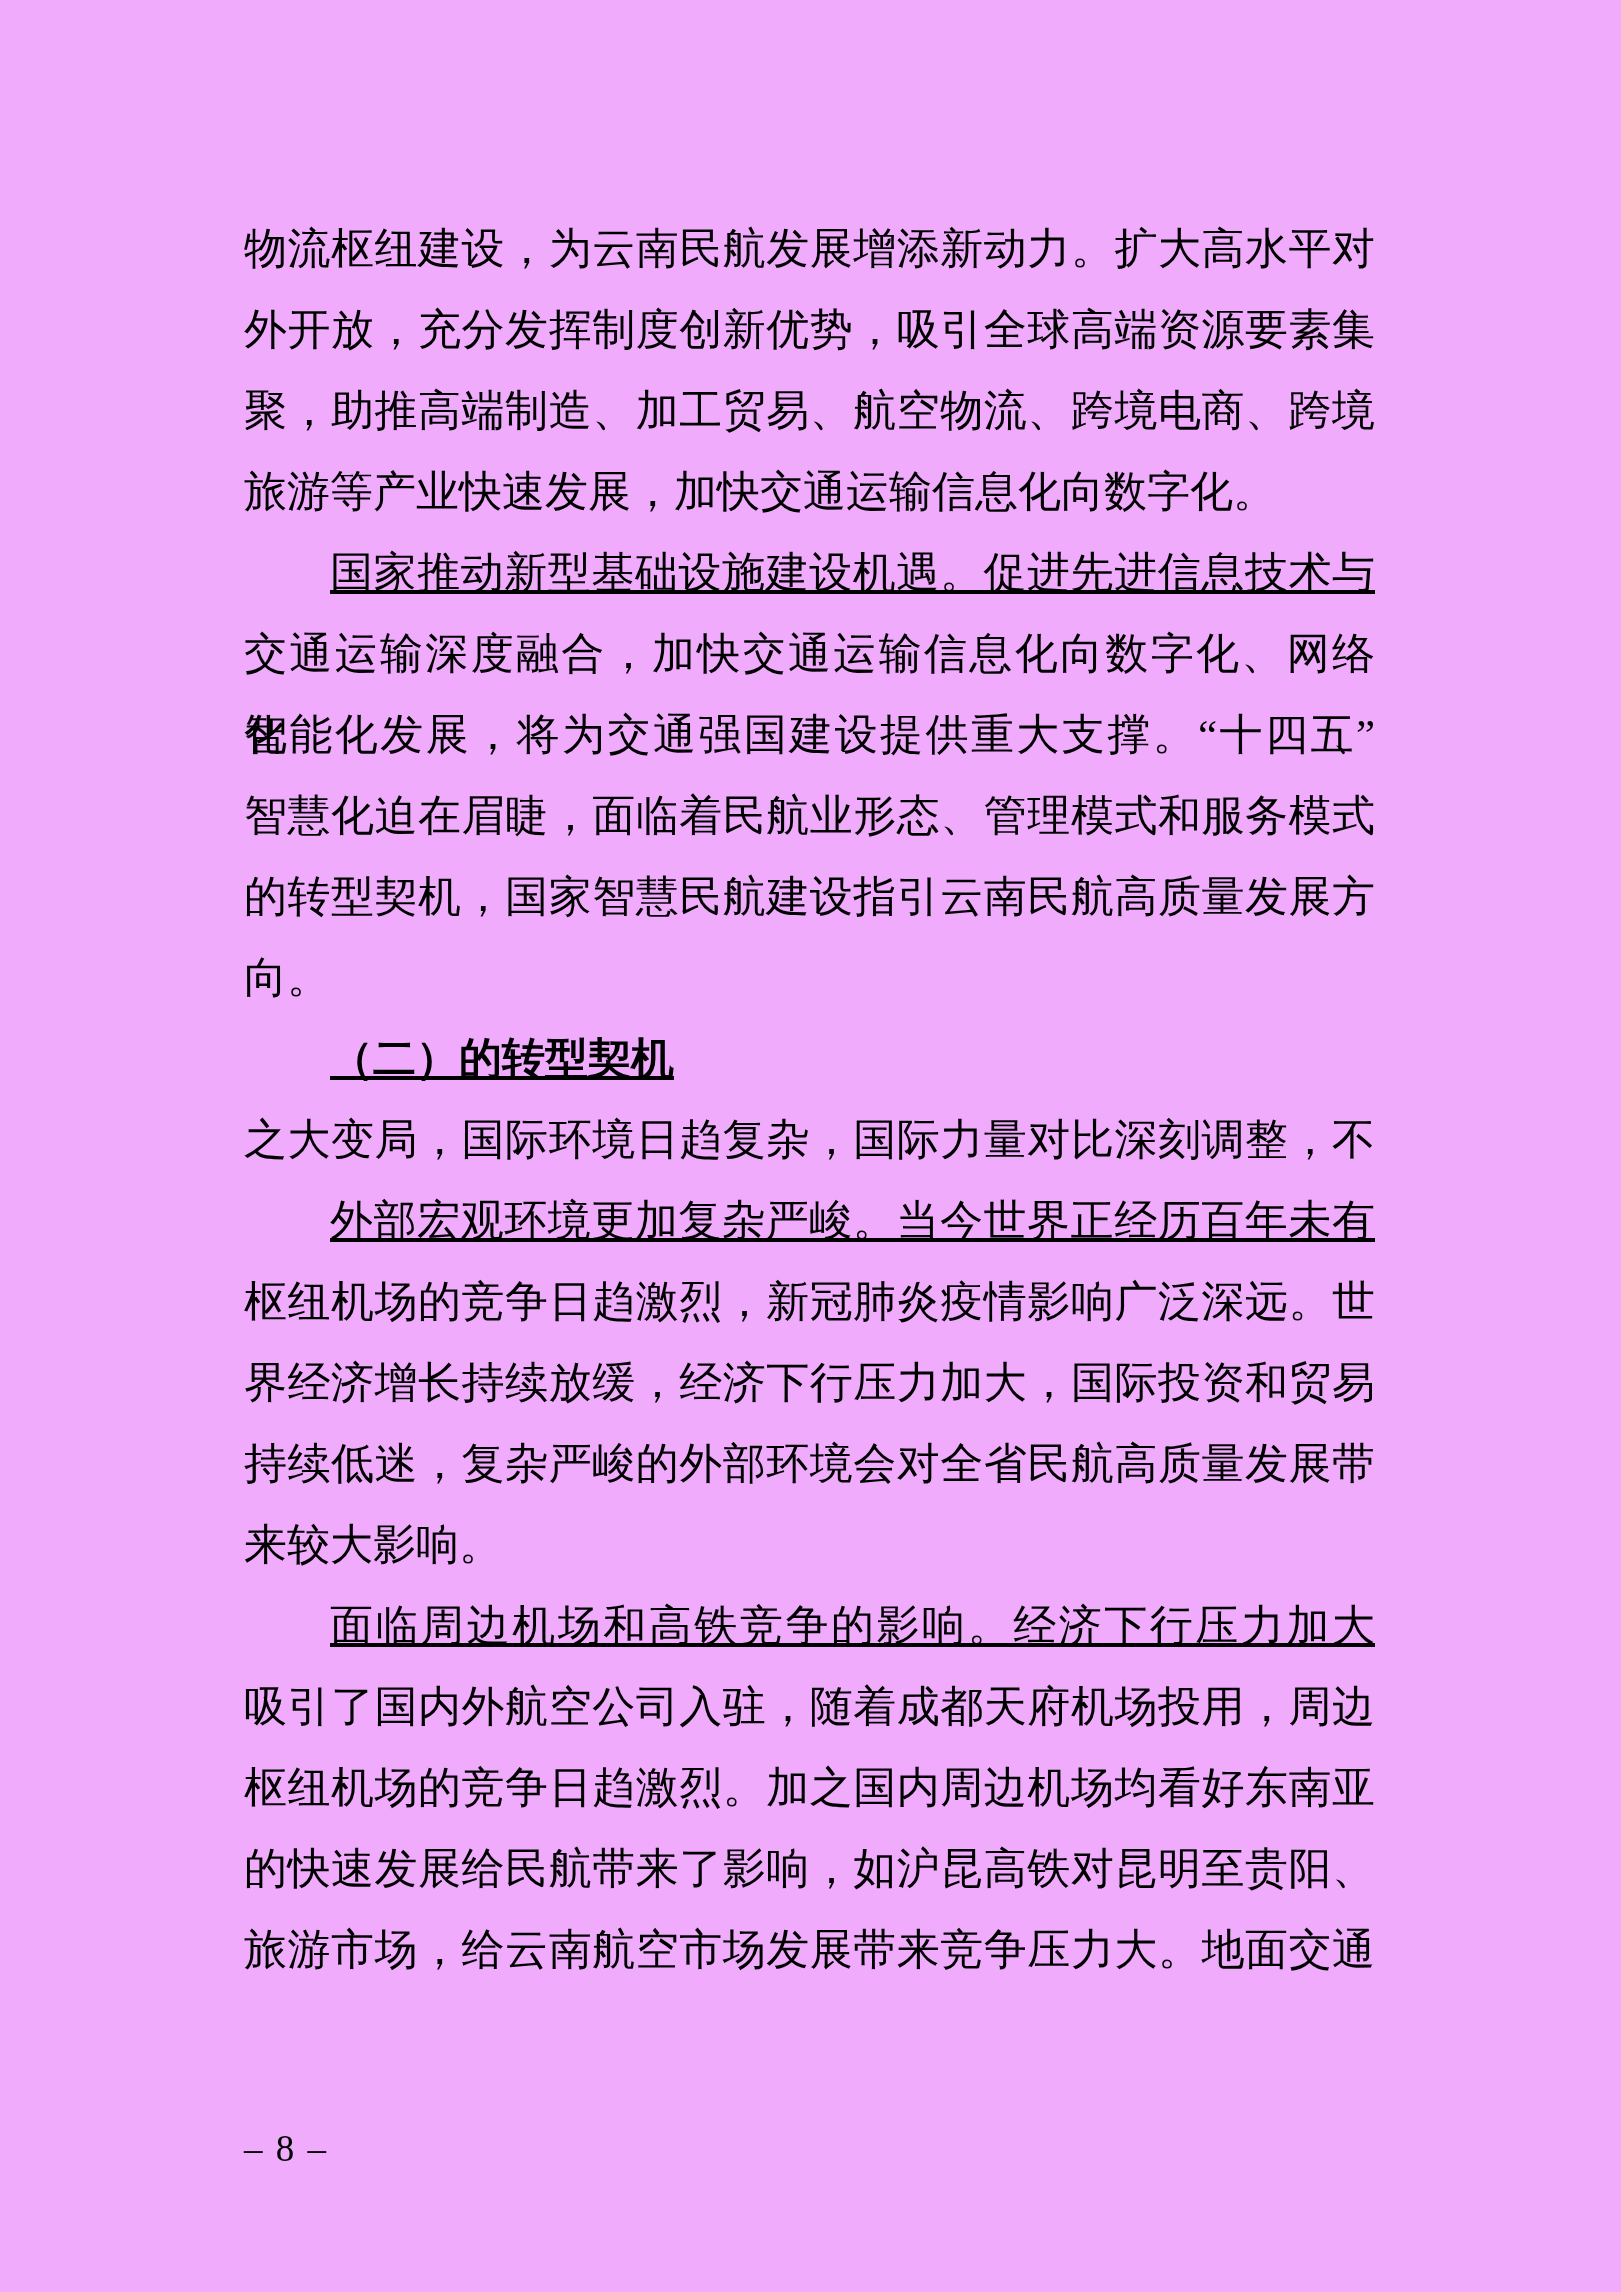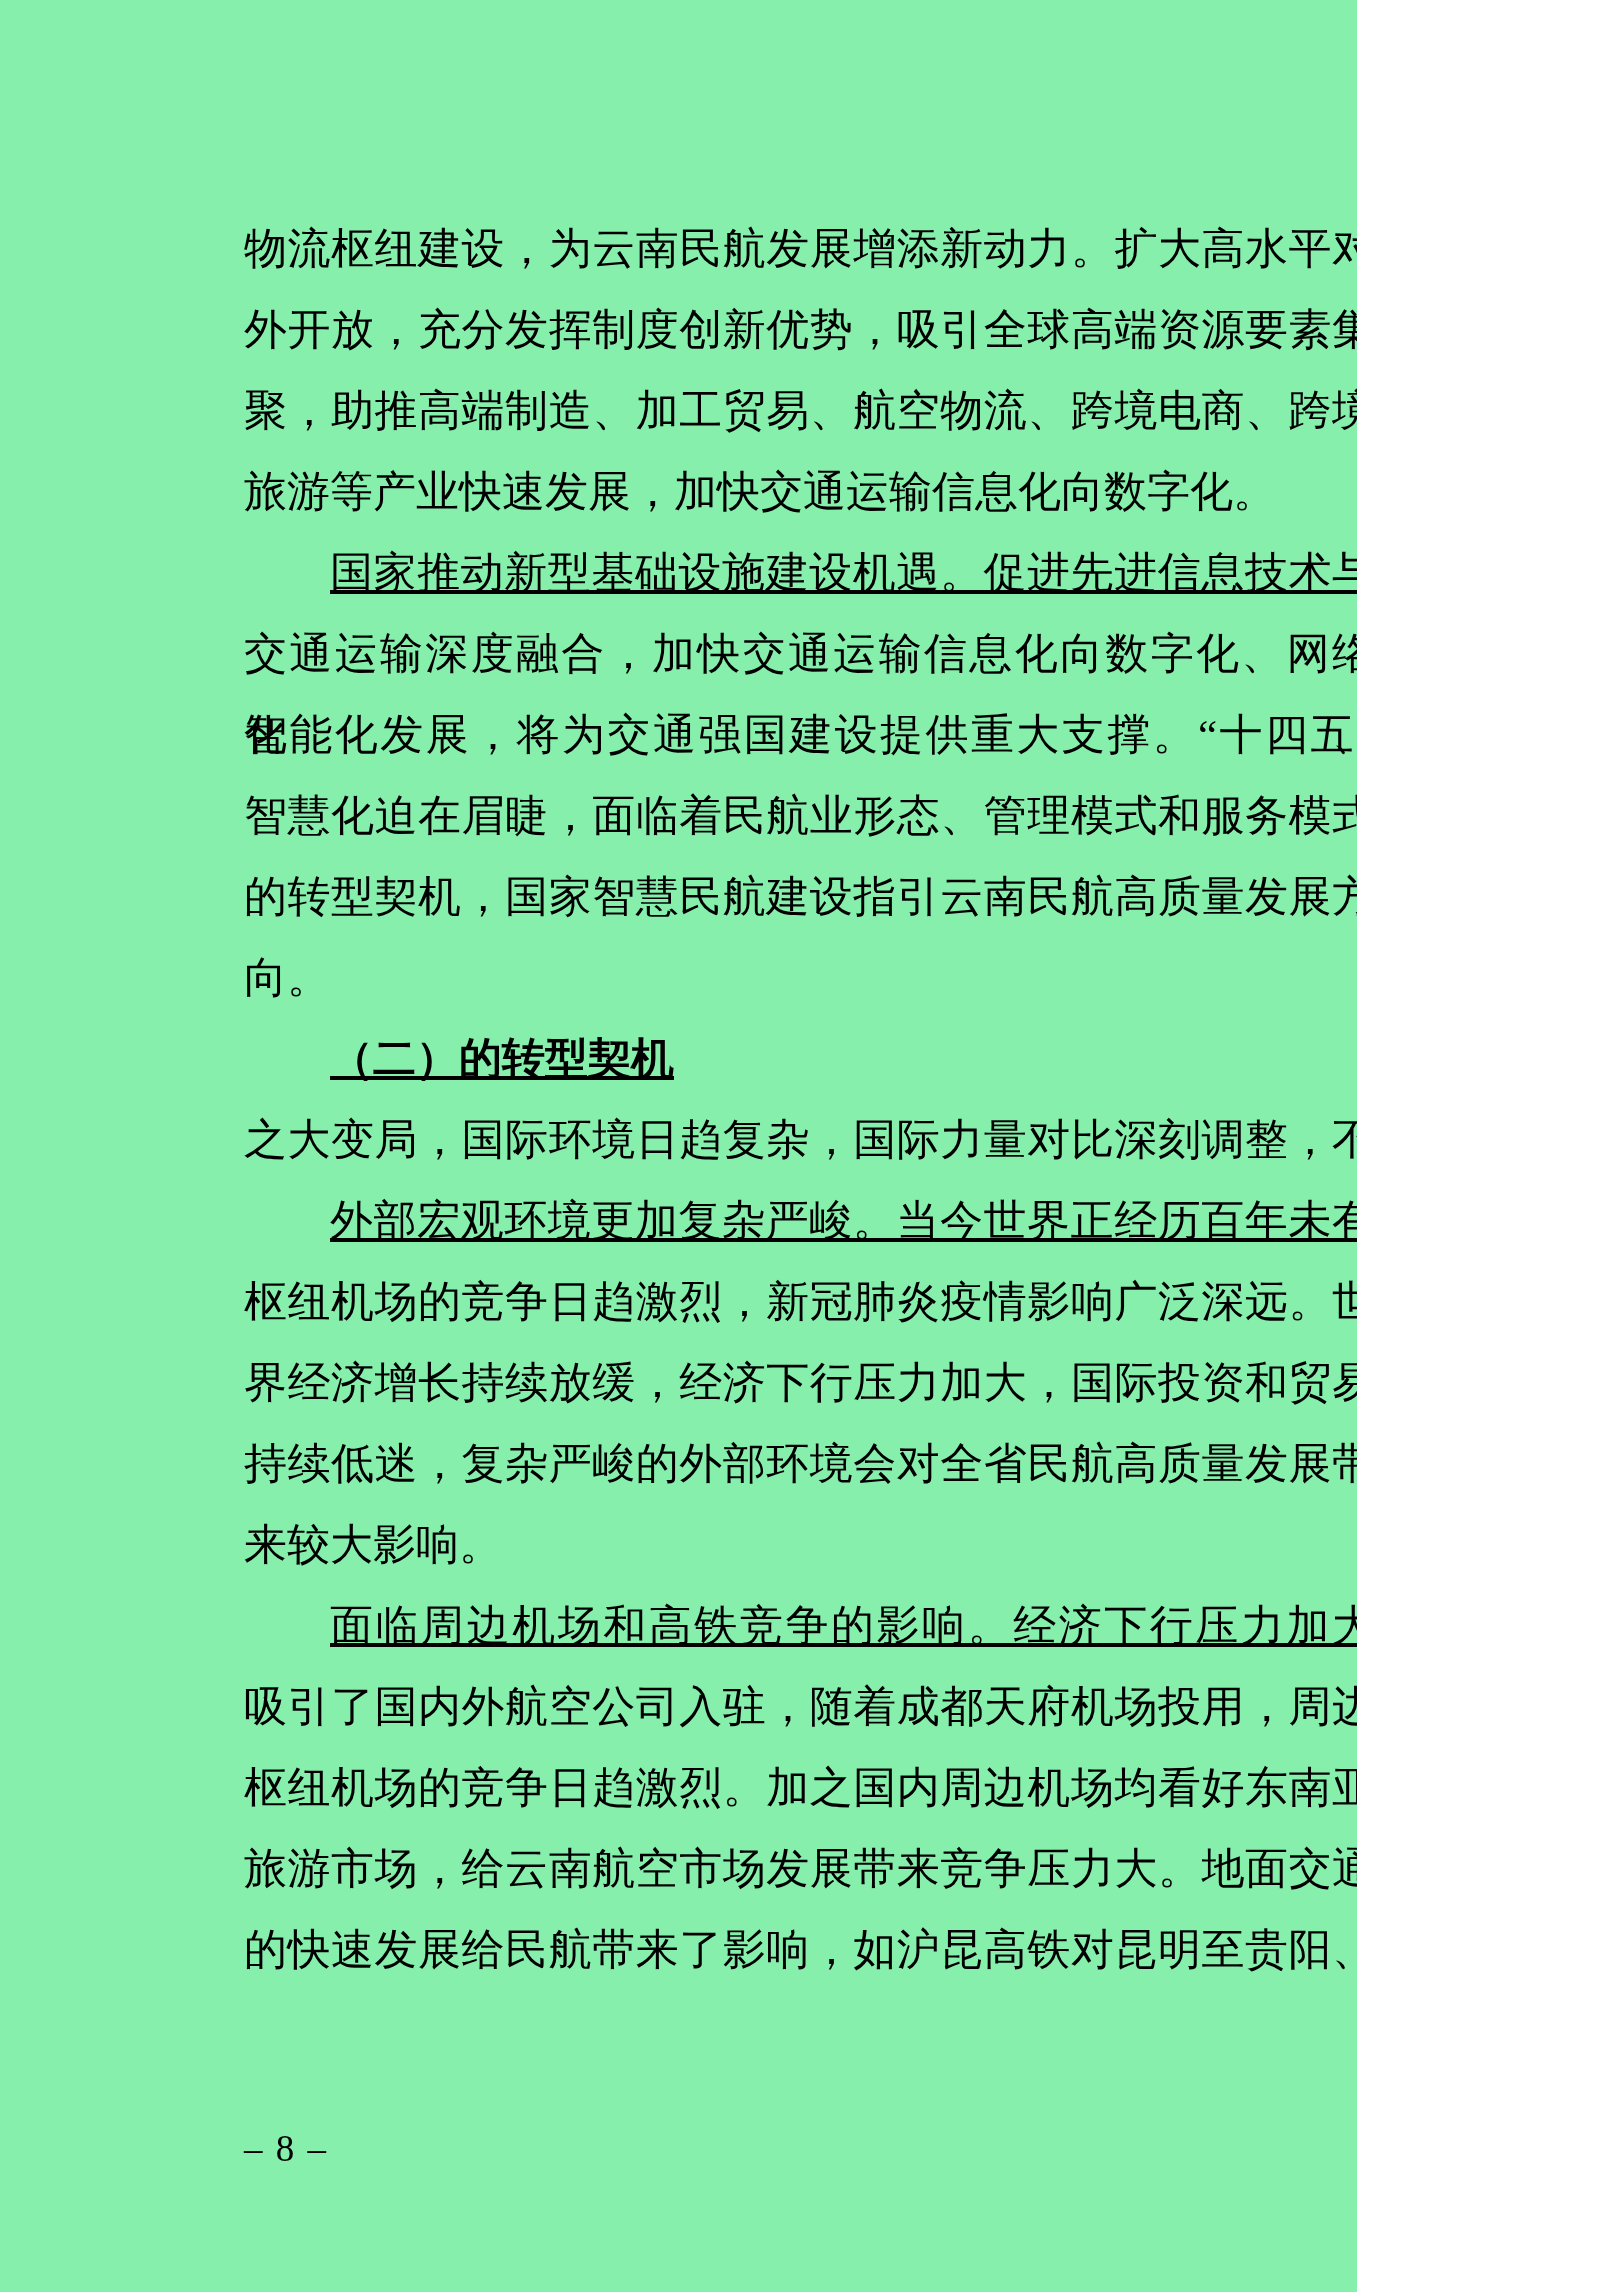--- a/index.html
+++ b/index.html
@@ -2,23 +2,23 @@
 <html><head>
 <meta charset="utf-8">
 <style>
   html, body {
     margin: 0;
     padding: 0;
     background: #ffffff;
   }
   .page {
     position: relative;
-    width: 1357px;
+    width: 1621px;
     height: 2293px;
-    background: #86efac;
+    background: #f0abfc;
     overflow: hidden;
     font-family: "Liberation Serif", "DejaVu Serif", serif;
     color: #000000;
   }
   .text-block {
     position: absolute;
     left: 244px;
     top: 208px;
     width: 1131px;
     font-size: 43px;
@@ -69,18 +69,18 @@
     <div class="ln ind head">（二）的转型契机</div>
     <div class="ln j">之大变局，国际环境日趋复杂，国际力量对比深刻调整，不</div>
     <div class="ln j ind">外部宏观环境更加复杂严峻。当今世界正经历百年未有</div>
     <div class="ln j">枢纽机场的竞争日趋激烈，新冠肺炎疫情影响广泛深远。世</div>
     <div class="ln j">界经济增长持续放缓，经济下行压力加大，国际投资和贸易</div>
     <div class="ln j">持续低迷，复杂严峻的外部环境会对全省民航高质量发展带</div>
     <div class="ln">来较大影响。</div>
     <div class="ln j ind">面临周边机场和高铁竞争的影响。经济下行压力加大</div>
     <div class="ln j">吸引了国内外航空公司入驻，随着成都天府机场投用，周边</div>
     <div class="ln j">枢纽机场的竞争日趋激烈。加之国内周边机场均看好东南亚</div>
+    <div class="ln j">的快速发展给民航带来了影响，如沪昆高铁对昆明至贵阳、</div>
     <div class="ln j">旅游市场，给云南航空市场发展带来竞争压力大。地面交通</div>
-    <div class="ln j">的快速发展给民航带来了影响，如沪昆高铁对昆明至贵阳、</div>
   </div>
   <div class="page-number">– 8 –</div>
 </div>
 
 
 </body></html>

